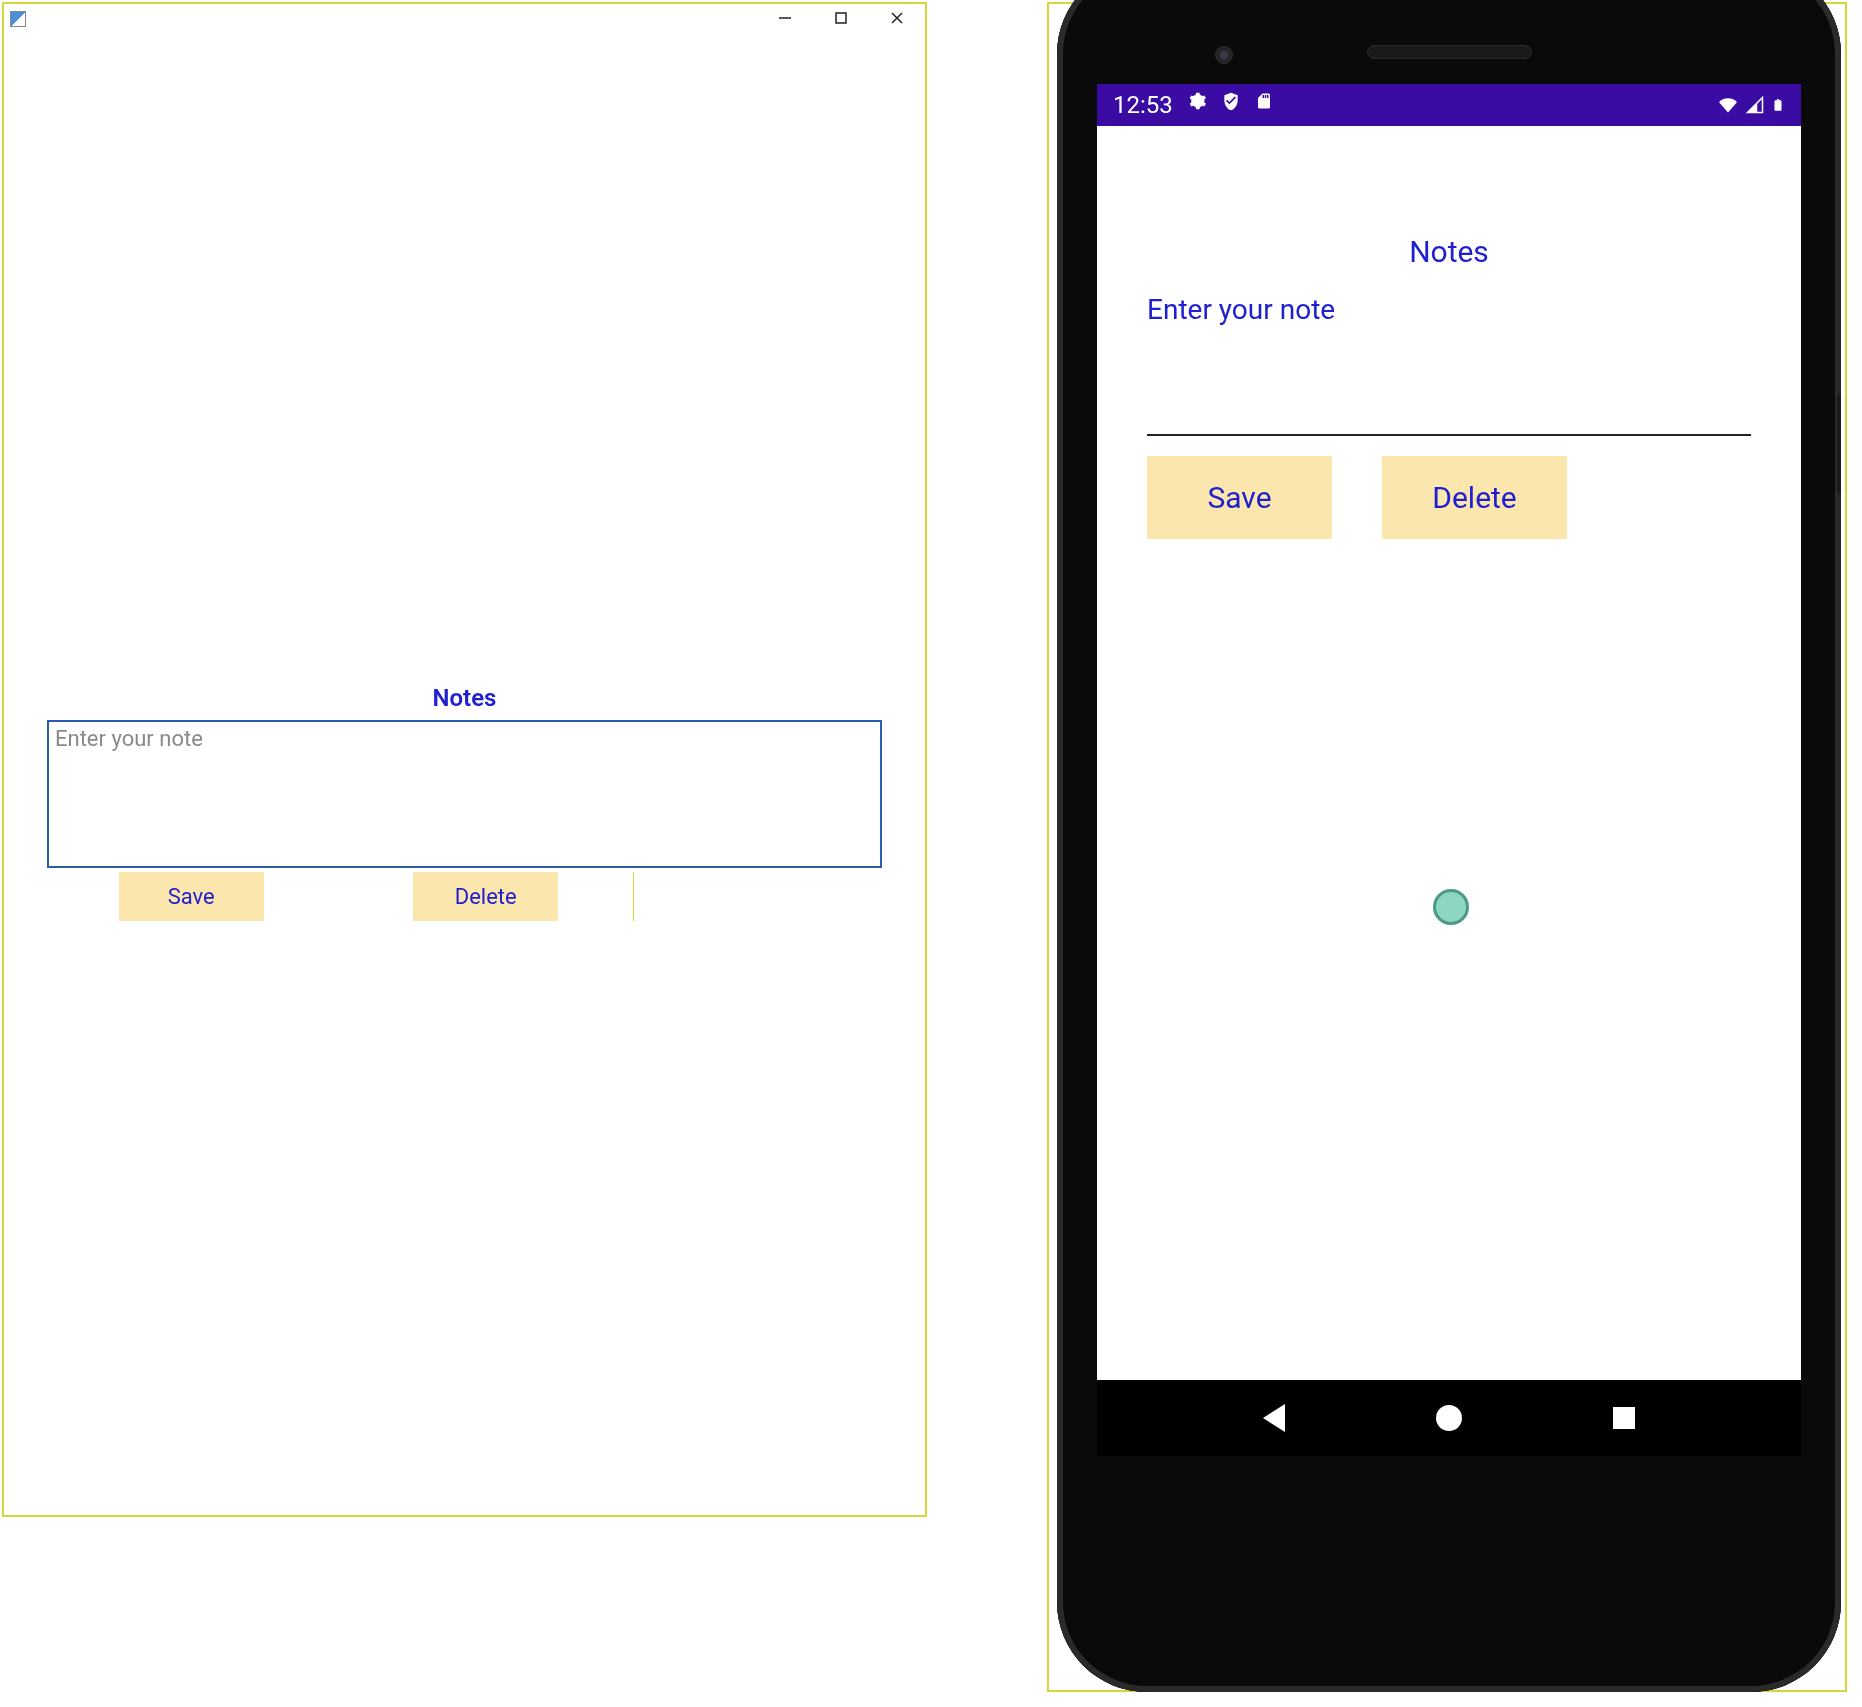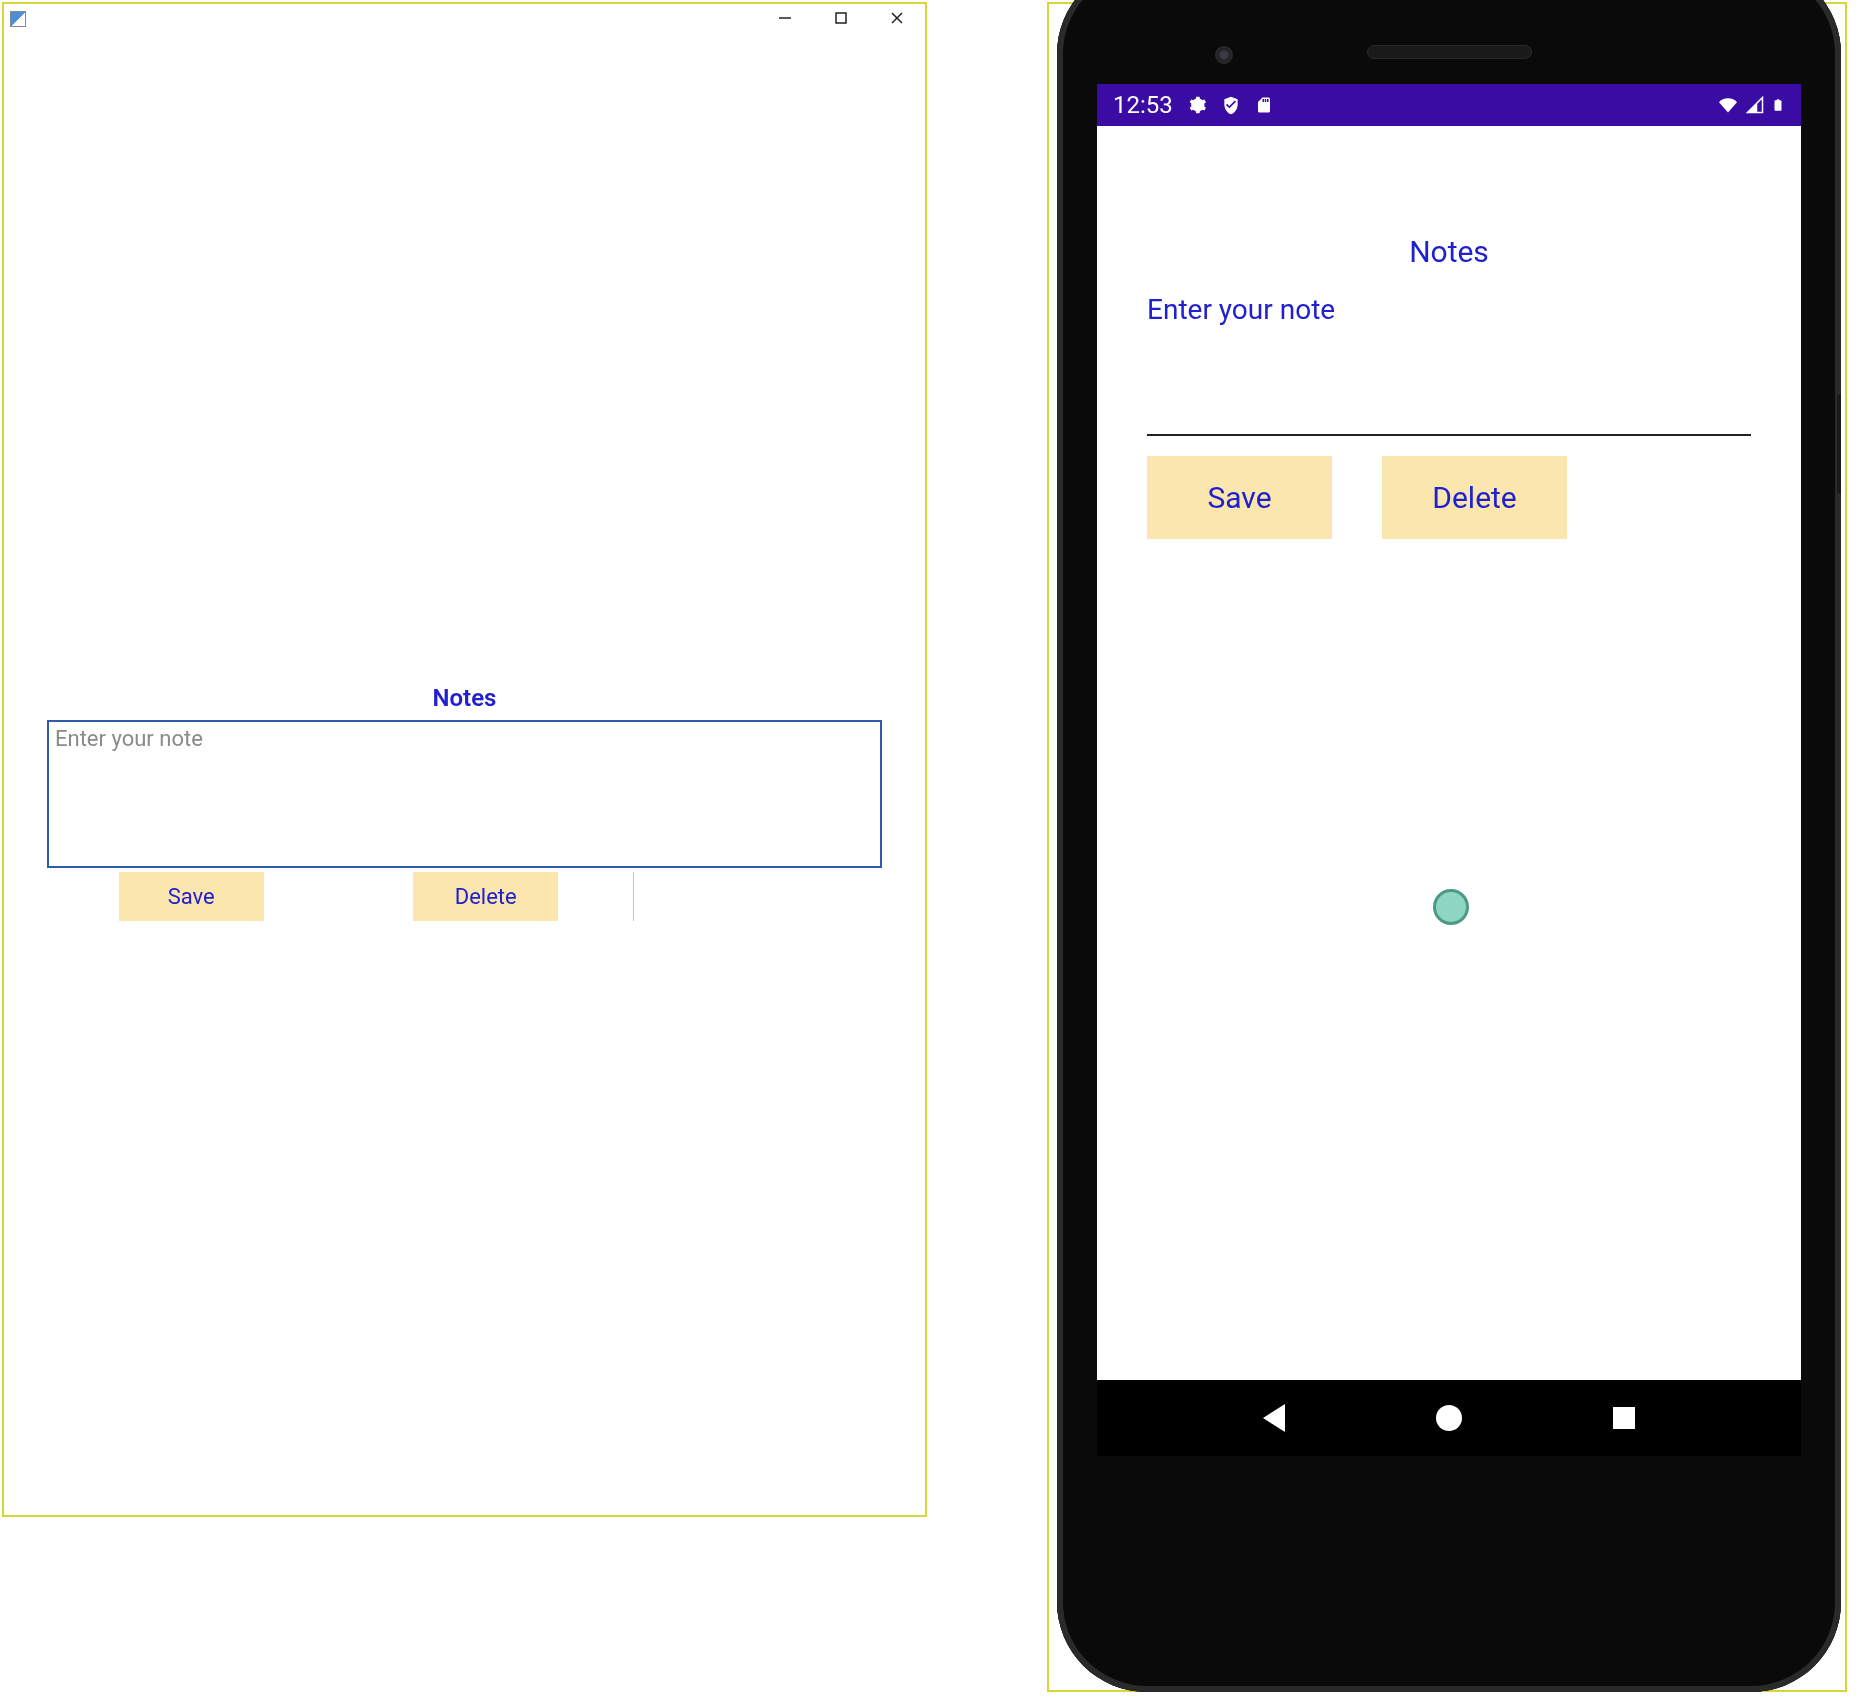--- a/index.html
+++ b/index.html
@@ -167,21 +167,21 @@
       height: 42px;
       background: #3a0ca3;
       display: flex;
       align-items: center;
       justify-content: space-between;
       padding: 0 16px;
       color: #ffffff;
     }
     .statusbar-left {
       display: flex;
-      align-items: center;
+      align-items: flex-start;
       gap: 14px;
       font-size: 24px;
     }
     .statusbar-right {
       display: flex;
       align-items: center;
       gap: 6px;
     }
     .status-icon {
       display: inline-flex;

